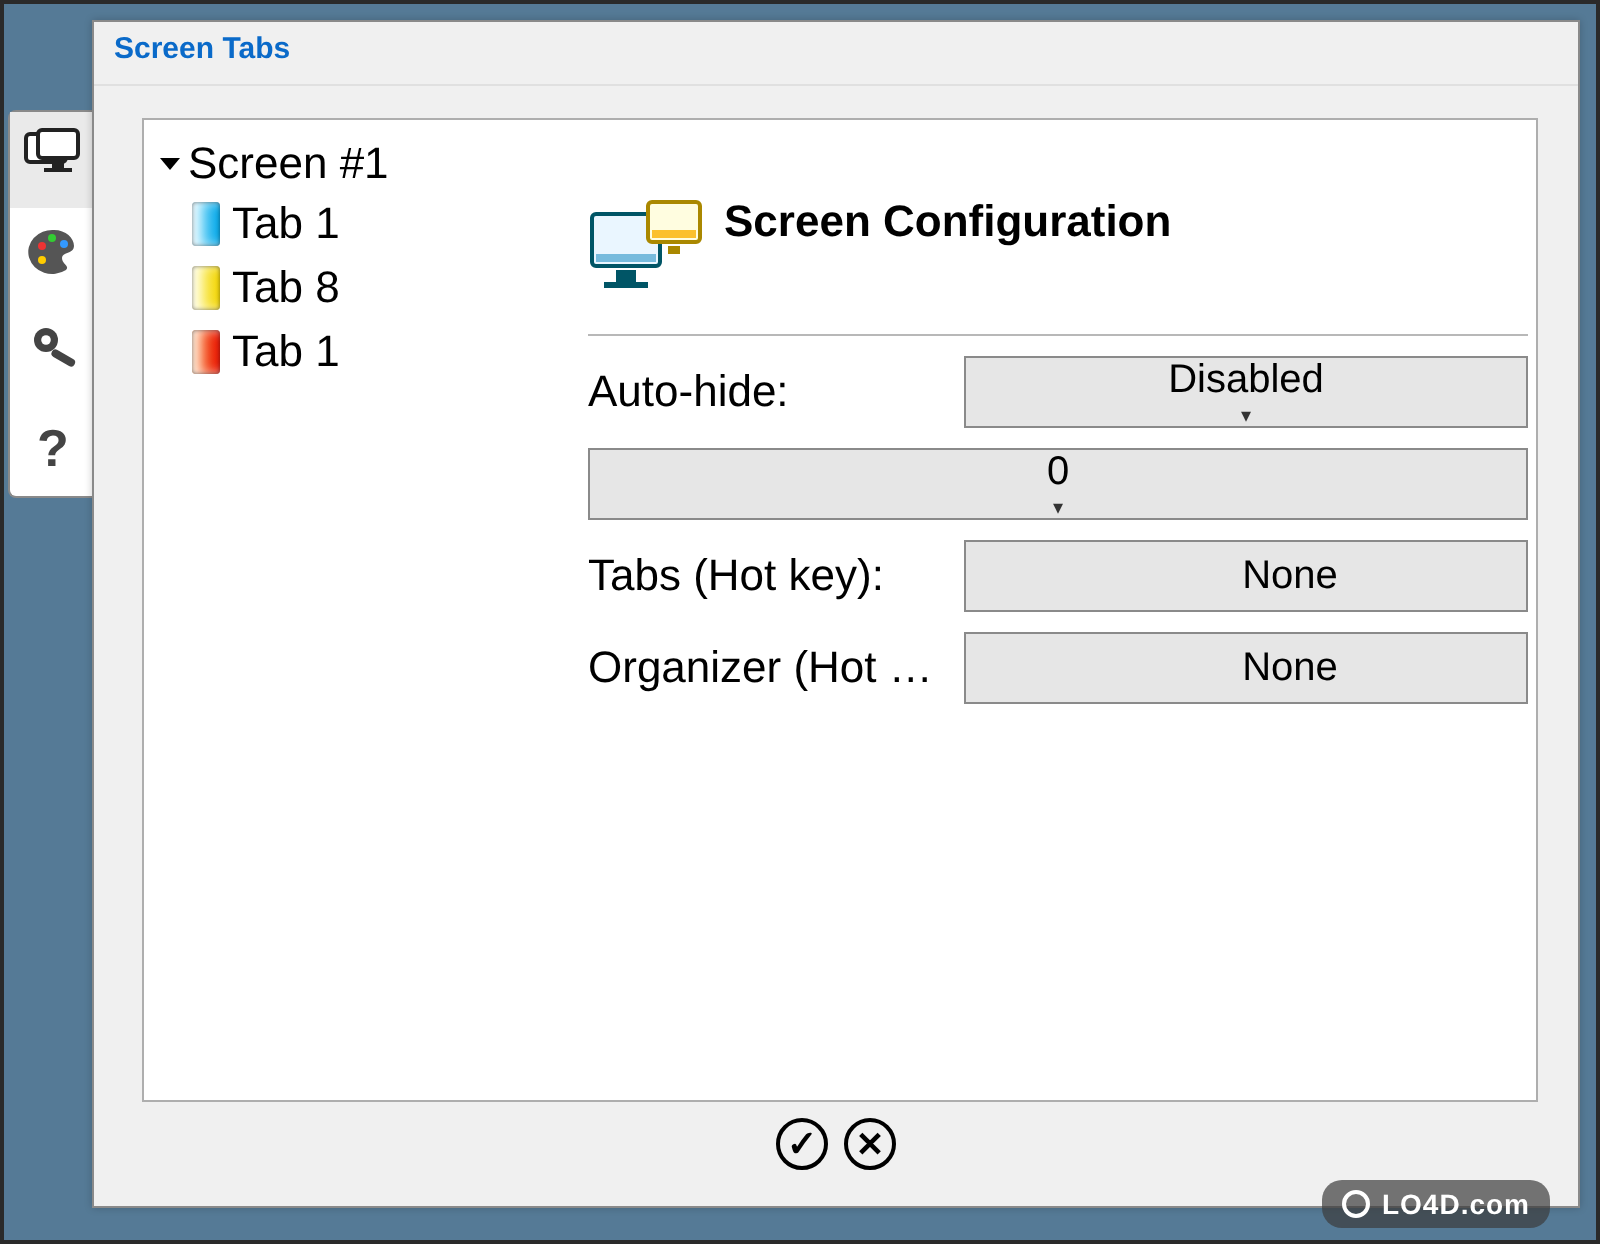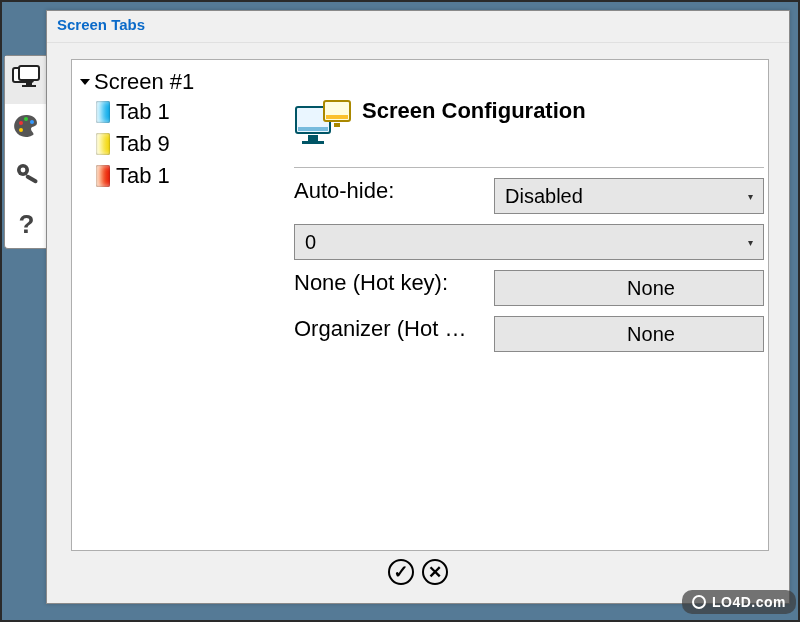--- a/index.html
+++ b/index.html
@@ -90,39 +90,39 @@
   }
   .hdr-icon {
     flex: none;
     width: 60px; height: 54px;
   }
   .hdr-text { flex: 1; }
   .hdr-title { font-weight: 700; font-size: 22px; line-height: 1.1; }
   .hdr-desc  { font-size: 22px; line-height: 1.25; margin-top: 2px; }
   .divider { border-top: 1px solid #b8b8b8; margin: 14px 0 10px 0; }
   .rows { display: flex; flex-direction: column; gap: 10px; }
-  .row { display: flex; gap: 20px; }
+  .row { display: flex; align-items: center; gap: 8px; }
   .row-label {
     width: 180px;
     font-size: 22px;
     white-space: nowrap;
     overflow: hidden;
     text-overflow: ellipsis;
   }
   .combo, .btn {
     flex: 1;
     height: 36px;
     background: #e6e6e6;
     border: 1px solid #8a8a8a;
     font-size: 20px;
     display: flex;
     align-items: center;
     padding-left: 44px;
   }
-  .combo { padding: 0 10px; justify-content: space-between; }
+  .combo { padding: 0 10px; justify-content: space-between; flex-direction: column; }
   .combo .caret { font-size: 10px; color: #333; }
   .btn  { justify-content: center; }
   .bottom-btns {
     position: absolute;
     left: 0; right: 0; bottom: 14px;
     height: 30px;
     display: flex;
     justify-content: center;
     gap: 8px;
   }
@@ -154,21 +154,21 @@
     height: 48px;
     display: flex;
     align-items: center;
     justify-content: center;
     cursor: pointer;
   }
   .side-btn.active { background: #eaeaea; }
   .side-btn + .side-btn { border-top: 1px solid transparent; }
   .watermark {
     position: absolute;
-    right: 4px; bottom: 8px;
+    right: 25px; bottom: 8px;
     background: rgba(60,60,60,0.7);
     color: #fff;
     font-size: 14px;
     font-weight: 600;
     padding: 4px 10px;
     border-radius: 10px;
     letter-spacing: 0.5px;
     display: flex; align-items: center; gap: 6px;
   }
   .watermark .dot{
@@ -228,21 +228,21 @@
         </span>
         <span>Screen #1</span>
       </div>
       <div class="tree-children">
         <div class="tree-item">
           <span class="tab-chip" style="background:linear-gradient(90deg,#9fe7ff,#00a6e8)"></span>
           <span>Tab 1</span>
         </div>
         <div class="tree-item">
           <span class="tab-chip" style="background:linear-gradient(90deg,#fff9a0,#f2d400)"></span>
-          <span>Tab 9</span>
+          <span>Tab 8</span>
         </div>
         <div class="tree-item">
           <span class="tab-chip" style="background:linear-gradient(90deg,#ff9a50,#e81200)"></span>
           <span>Tab 1</span>
         </div>
       </div>
     </div>
 
     <div class="main">
       <div class="hdr">
@@ -272,21 +272,21 @@
             <span class="caret">▾</span>
           </div>
         </div>
         <div class="row">
           <div class="combo">
             <span>0</span>
             <span class="caret">▾</span>
           </div>
         </div>
         <div class="row">
-          <div class="row-label">None (Hot key):</div>
+          <div class="row-label">Tabs (Hot key):</div>
           <div class="btn">
             <span>None</span>
           </div>
         </div>
         <div class="row">
           <div class="row-label">Organizer (Hot key):</div>
           <div class="btn">
             <span>None</span>
           </div>
         </div>

